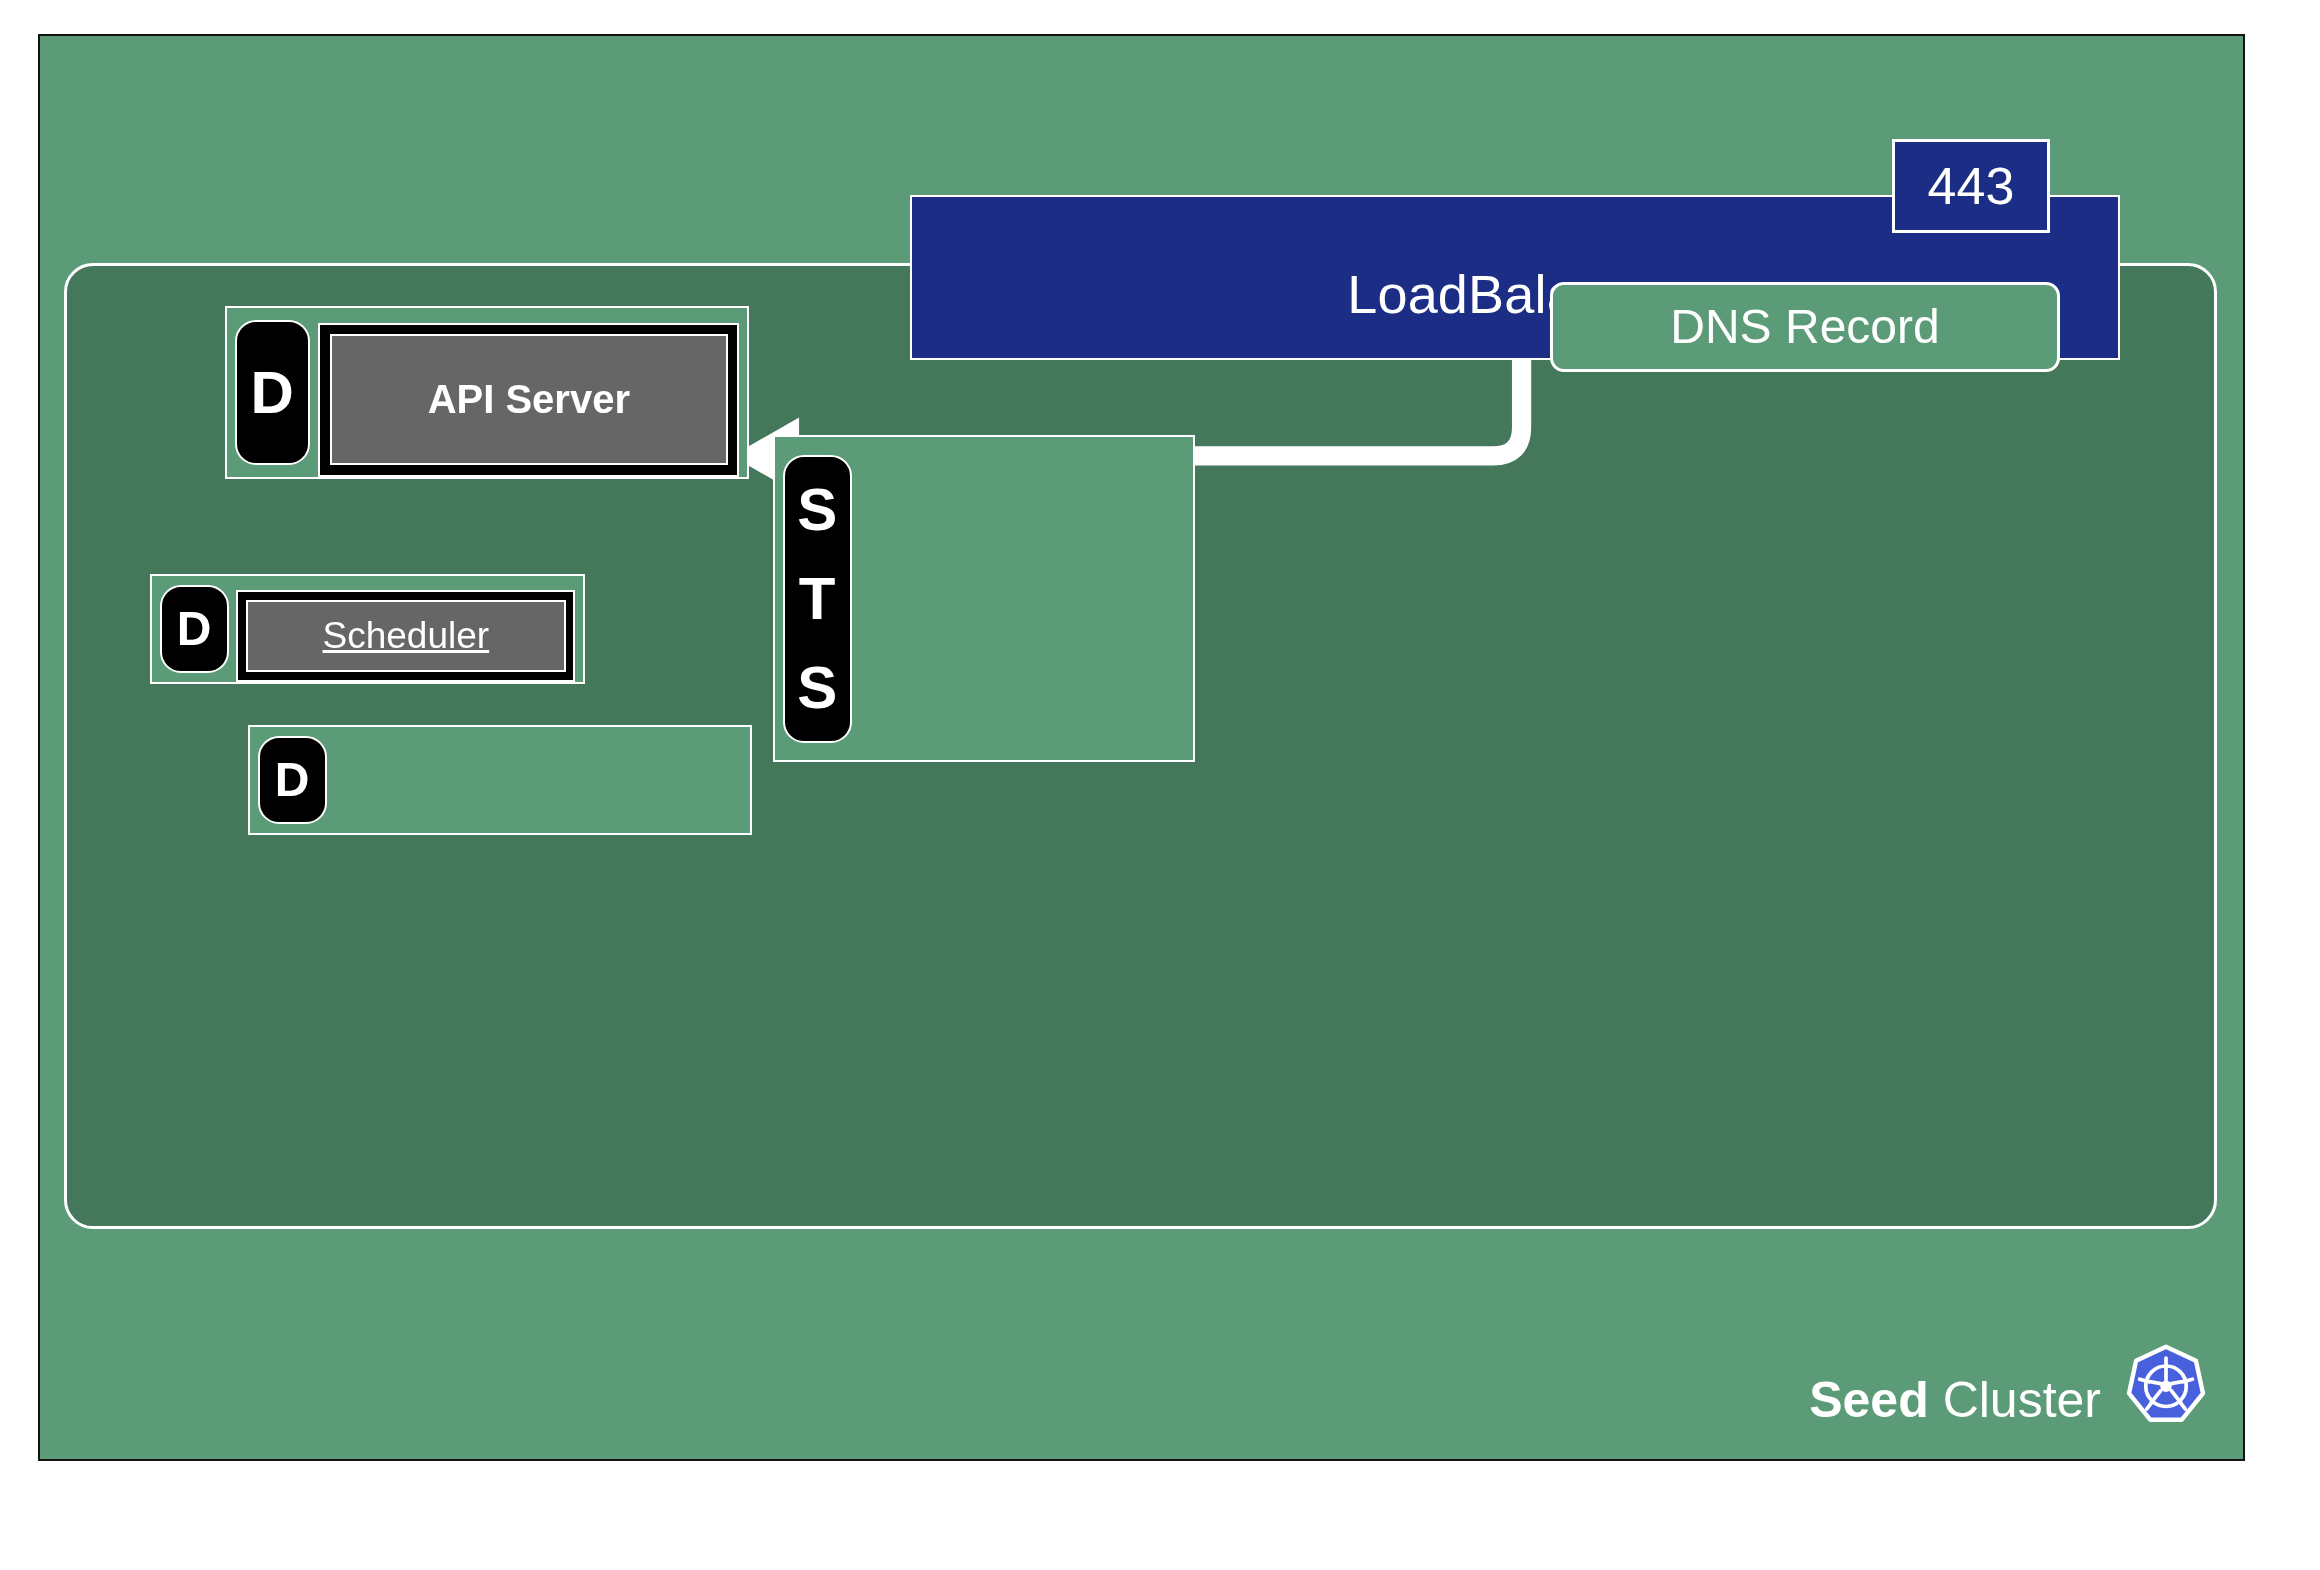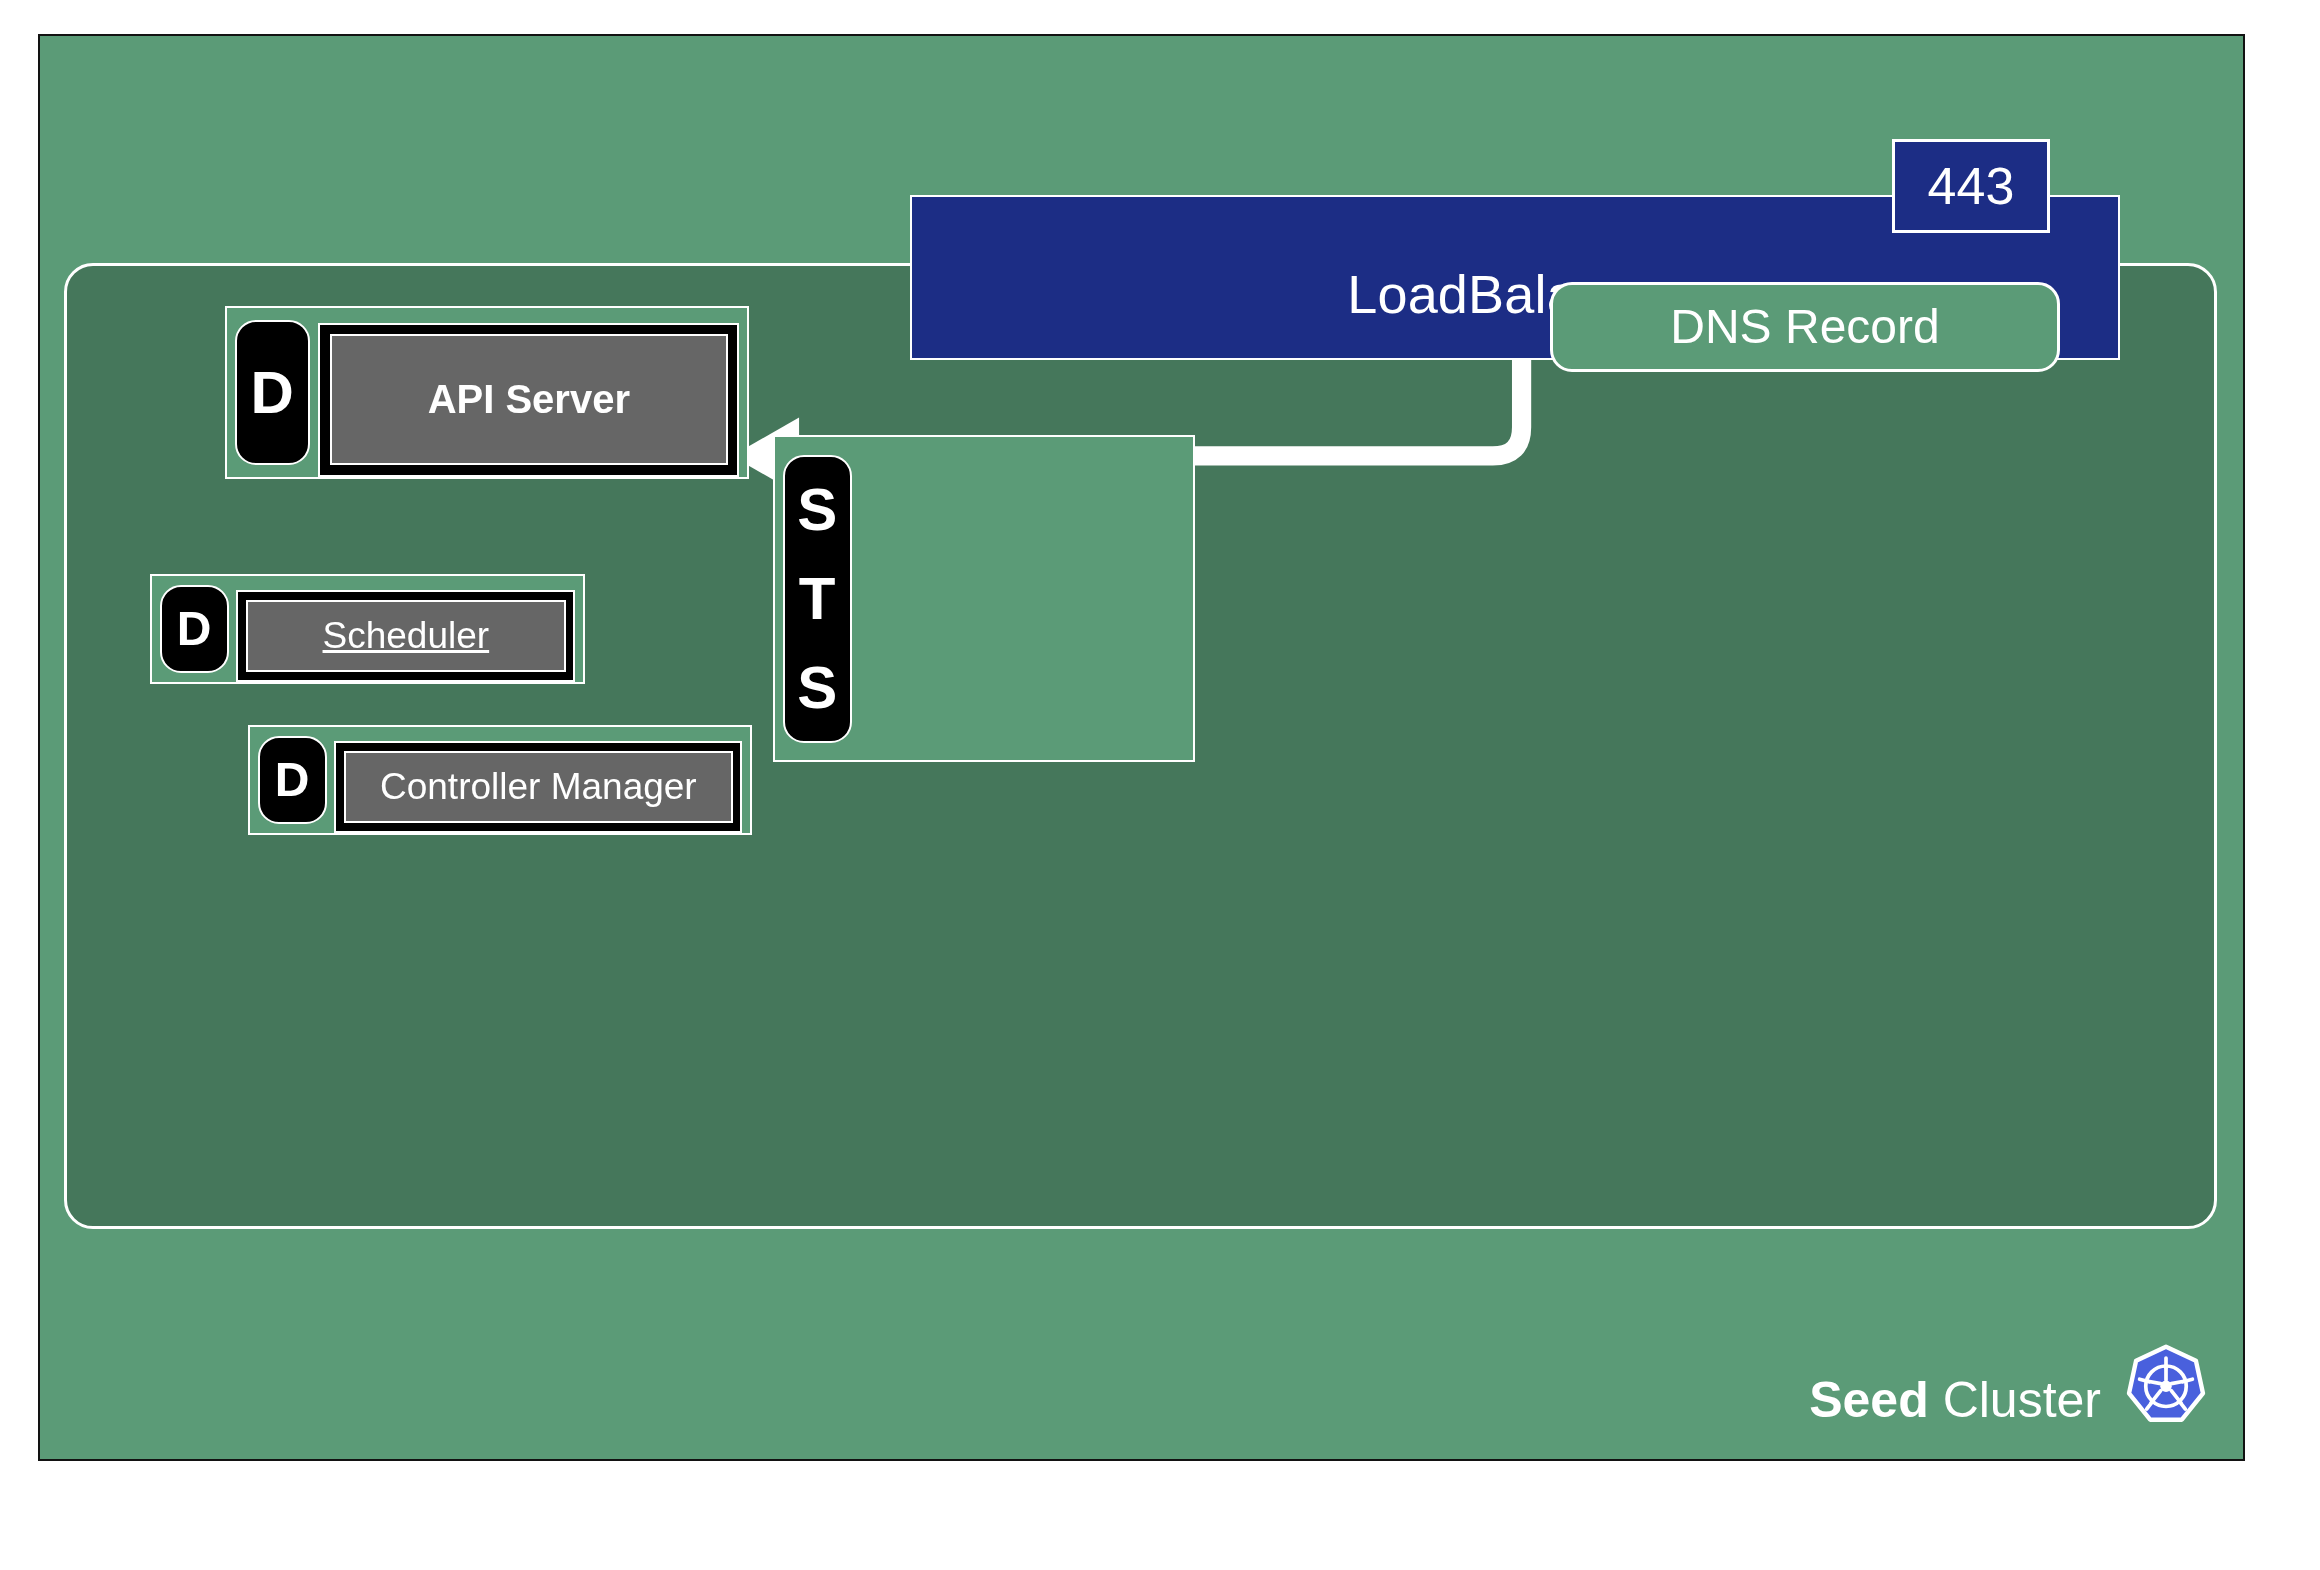--- a/index.html
+++ b/index.html
@@ -97,21 +97,21 @@
 
   
   .dns-record {
     position: absolute;
     left: 1510px;
     top: 246px;
     width: 510px;
     height: 90px;
     background: #5b9b77;
     border: 3.8px solid #ffffff;
-    border-radius: 22px;
+    border-radius: 14px;
     box-sizing: border-box;
     display: flex;
     align-items: center;
     justify-content: center;
     color: #ffffff;
     font-size: 48px;
     line-height: 1;
   }
 
   
@@ -277,25 +277,20 @@
     <div class="kind-badge">D</div>
     <div class="bluebox">
       <div class="graybox">
         <span>Scheduler</span>
       </div>
     </div>
   </div>
 
   <div class="wl" id="wl-controller">
     <div class="kind-badge">D</div>
-    <div class="bluebox">
-      <div class="graybox">
-        <span>Controller Manager</span>
-      </div>
-    </div>
   </div>
 
   <div class="wl" id="wl-etcd">
     <div class="kind-badge">
       <span>S</span>
       <span>T</span>
       <span>S</span>
     </div>
   </div>
 

